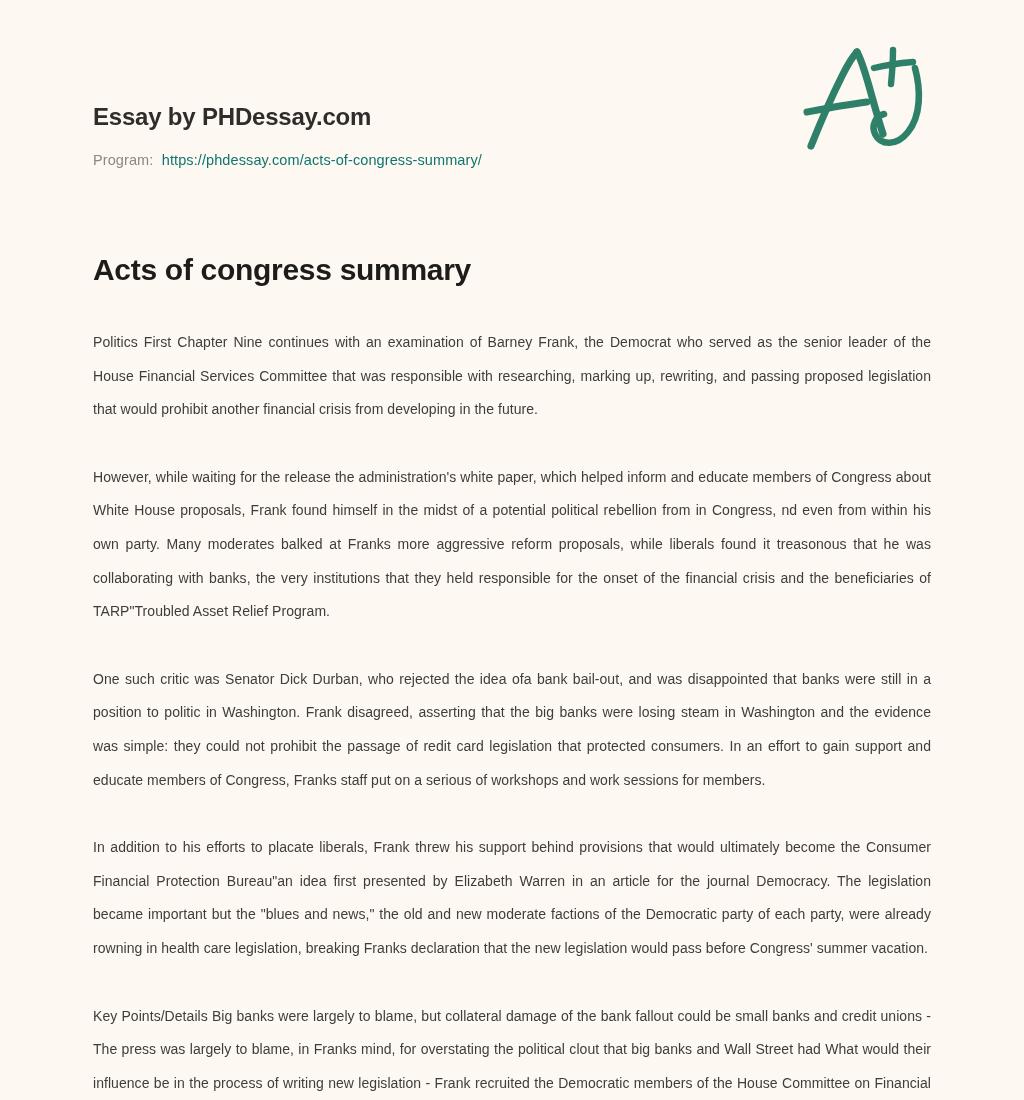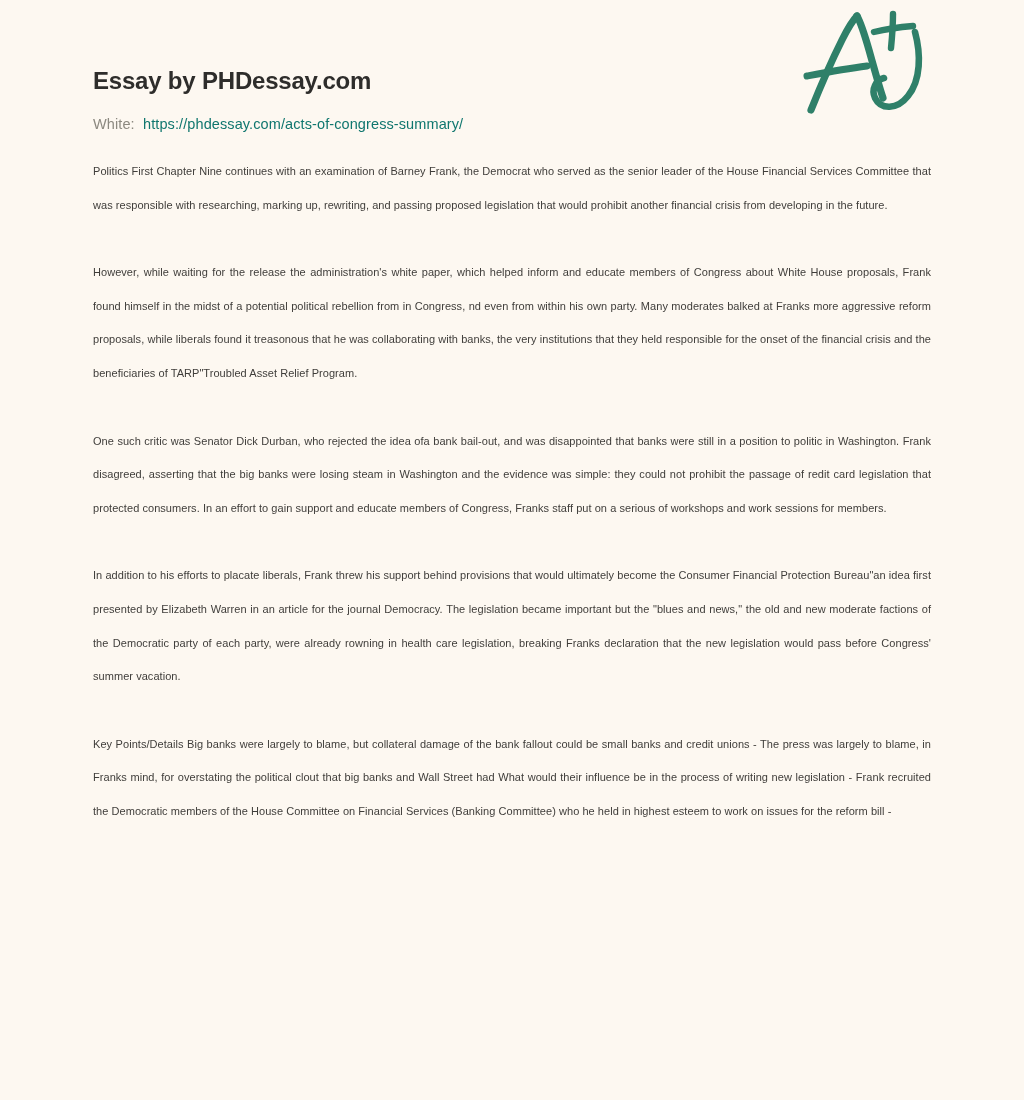--- a/index.html
+++ b/index.html
@@ -14,20 +14,21 @@
     overflow: hidden;
     position: relative;
   }
 
   .page {
     position: relative;
     width: 1024px;
     height: 948px;
     box-sizing: border-box;
     padding: 0 93px 0 93px;
+    margin-top: 36px;
   }
 
   
   .header {
     position: relative;
     padding-top: 66px;
     height: 118px;
     box-sizing: border-box;
   }
 
@@ -78,42 +79,42 @@
     line-height: 38px;
   }
 
   
   .doc-body {
     margin-top: 37px;
   }
 
   .doc-body p {
     margin: 0 0 34px 0;
-    font-size: 11px;
+    font-size: 14px;
     line-height: 33.6px;
     color: #3f3d3a;
     text-align: justify;
     text-justify: inter-word;
     letter-spacing: 0.05px;
   }
   .doc-body p:last-child {
     margin-bottom: 0;
   }
 </style>
 </head>
 <body>
 
 <div class="page">
 
   <div class="header">
 
     <div class="brand-line">Essay by PHDessay.com</div>
 
     <div class="source-line">
-      <span>White:</span>
+      <span>Program:</span>
       <span>&nbsp;</span><a class="source-link" href="#">https://phdessay.com/acts-of-congress-summary/</a>
     </div>
 
     <div class="logo">
       <svg viewBox="0 0 150 140" xmlns="http://www.w3.org/2000/svg">
         <g fill="none" stroke="#2f8069" stroke-linecap="round" stroke-linejoin="round">
 
           <path d="M22 122 C 30 102, 42 74, 53 52 C 58 42, 63 33, 68 28" stroke-width="7.2"></path>
 
           <path d="M68 28 C 72 35, 76 48, 80 62 C 85 80, 90 98, 94 110" stroke-width="7.2"></path>
@@ -124,20 +125,21 @@
 
           <path d="M85 44 C 97 41, 112 39, 124 38" stroke-width="6.4"></path>
 
           <path d="M126 44 C 132 66, 132 92, 119 108 C 108 122, 92 122, 86 110 C 82 101, 87 92, 95 90" stroke-width="6.6"></path>
         </g>
       </svg>
     </div>
 
   </div>
 
+  <h1 class="doc-title">Acts of congress summary</h1>
 
   <div class="doc-body">
     <p>Politics First Chapter Nine continues with an examination of Barney Frank, the Democrat who served as the senior leader of the House Financial Services Committee that was responsible with researching, marking up, rewriting, and passing proposed legislation that would prohibit another financial crisis from developing in the future.</p>
     <p>However, while waiting for the release the administration's white paper, which helped inform and educate members of Congress about White House proposals, Frank found himself in the midst of a potential political rebellion from in Congress, nd even from within his own party. Many moderates balked at Franks more aggressive reform proposals, while liberals found it treasonous that he was collaborating with banks, the very institutions that they held responsible for the onset of the financial crisis and the beneficiaries of TARP"Troubled Asset Relief Program.</p>
     <p>One such critic was Senator Dick Durban, who rejected the idea ofa bank bail-out, and was disappointed that banks were still in a position to politic in Washington. Frank disagreed, asserting that the big banks were losing steam in Washington and the evidence was simple: they could not prohibit the passage of redit card legislation that protected consumers. In an effort to gain support and educate members of Congress, Franks staff put on a serious of workshops and work sessions for members.</p>
     <p>In addition to his efforts to placate liberals, Frank threw his support behind provisions that would ultimately become the Consumer Financial Protection Bureau"an idea first presented by Elizabeth Warren in an article for the journal Democracy. The legislation became important but the "blues and news," the old and new moderate factions of the Democratic party of each party, were already rowning in health care legislation, breaking Franks declaration that the new legislation would pass before Congress' summer vacation.</p>
     <p>Key Points/Details Big banks were largely to blame, but collateral damage of the bank fallout could be small banks and credit unions - The press was largely to blame, in Franks mind, for overstating the political clout that big banks and Wall Street had What would their influence be in the process of writing new legislation - Frank recruited the Democratic members of the House Committee on Financial Services (Banking Committee) who he held in highest esteem to work on issues for the reform bill -</p>
 
   </div>
 

